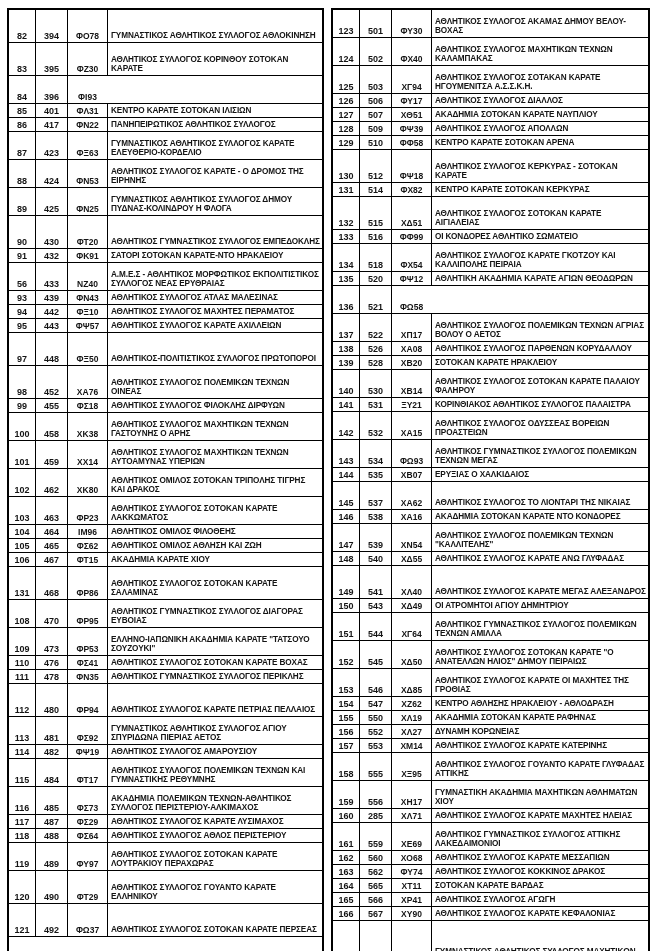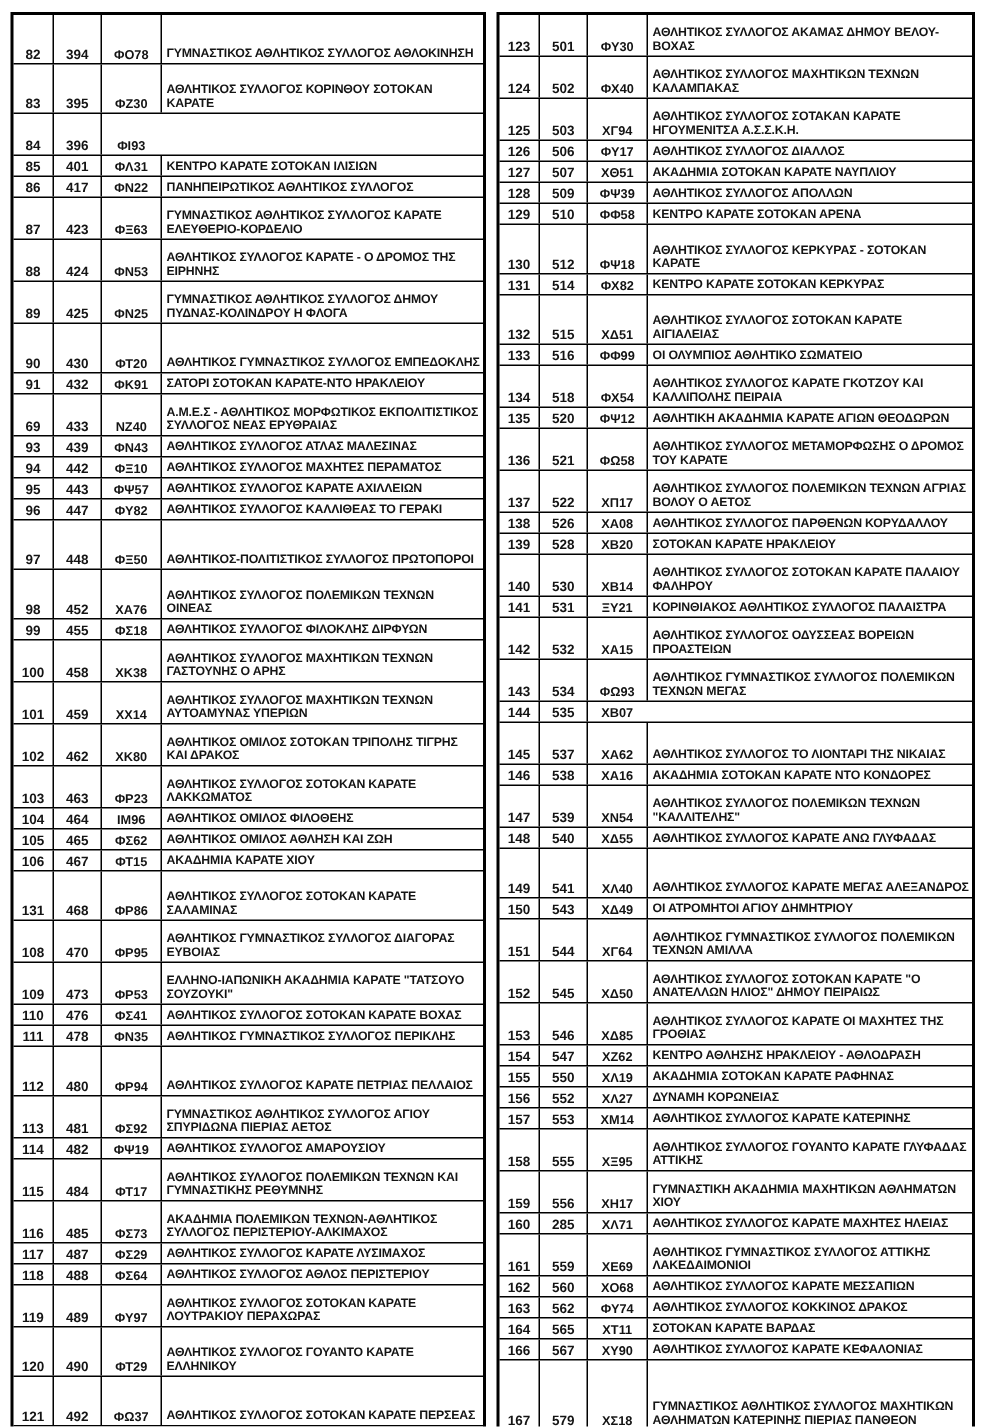--- a/index.html
+++ b/index.html
@@ -121,21 +121,21 @@
         <div class="cell c-code">ΦΤ20</div>
         <div class="cell c-name">ΑΘΛΗΤΙΚΟΣ ΓΥΜΝΑΣΤΙΚΟΣ ΣΥΛΛΟΓΟΣ ΕΜΠΕΔΟΚΛΗΣ</div>
       </div>
       <div class="row h1">
         <div class="cell c-num">91</div>
         <div class="cell c-id">432</div>
         <div class="cell c-code">ΦΚ91</div>
         <div class="cell c-name">ΣΑΤΟΡΙ ΣΟΤΟΚΑΝ ΚΑΡΑΤΕ-ΝΤΟ ΗΡΑΚΛΕΙΟΥ</div>
       </div>
       <div class="row h2">
-        <div class="cell c-num">69</div>
+        <div class="cell c-num">56</div>
         <div class="cell c-id">433</div>
         <div class="cell c-code">ΝΖ40</div>
         <div class="cell c-name">Α.Μ.Ε.Σ - ΑΘΛΗΤΙΚΟΣ ΜΟΡΦΩΤΙΚΟΣ ΕΚΠΟΛΙΤΙΣΤΙΚΟΣ ΣΥΛΛΟΓΟΣ ΝΕΑΣ ΕΡΥΘΡΑΙΑΣ</div>
       </div>
       <div class="row h1">
         <div class="cell c-num">93</div>
         <div class="cell c-id">439</div>
         <div class="cell c-code">ΦΝ43</div>
         <div class="cell c-name">ΑΘΛΗΤΙΚΟΣ ΣΥΛΛΟΓΟΣ ΑΤΛΑΣ ΜΑΛΕΣΙΝΑΣ</div>
       </div>
@@ -144,26 +144,20 @@
         <div class="cell c-id">442</div>
         <div class="cell c-code">ΦΞ10</div>
         <div class="cell c-name">ΑΘΛΗΤΙΚΟΣ ΣΥΛΛΟΓΟΣ ΜΑΧΗΤΕΣ ΠΕΡΑΜΑΤΟΣ</div>
       </div>
       <div class="row h1">
         <div class="cell c-num">95</div>
         <div class="cell c-id">443</div>
         <div class="cell c-code">ΦΨ57</div>
         <div class="cell c-name">ΑΘΛΗΤΙΚΟΣ ΣΥΛΛΟΓΟΣ ΚΑΡΑΤΕ ΑΧΙΛΛΕΙΩΝ</div>
       </div>
-      <div class="row h1">
-        <div class="cell c-num">96</div>
-        <div class="cell c-id">447</div>
-        <div class="cell c-code">ΦΥ82</div>
-        <div class="cell c-name">ΑΘΛΗΤΙΚΟΣ ΣΥΛΛΟΓΟΣ ΚΑΛΛΙΘΕΑΣ ΤΟ ΓΕΡΑΚΙ</div>
-      </div>
       <div class="row h3">
         <div class="cell c-num">97</div>
         <div class="cell c-id">448</div>
         <div class="cell c-code">ΦΞ50</div>
         <div class="cell c-name">ΑΘΛΗΤΙΚΟΣ-ΠΟΛΙΤΙΣΤΙΚΟΣ ΣΥΛΛΟΓΟΣ ΠΡΩΤΟΠΟΡΟΙ</div>
       </div>
       <div class="row h3">
         <div class="cell c-num">98</div>
         <div class="cell c-id">452</div>
         <div class="cell c-code">ΧΑ76</div>
@@ -367,39 +361,38 @@
       <div class="row h3">
         <div class="cell c-num">132</div>
         <div class="cell c-id">515</div>
         <div class="cell c-code">ΧΔ51</div>
         <div class="cell c-name">ΑΘΛΗΤΙΚΟΣ ΣΥΛΛΟΓΟΣ ΣΟΤΟΚΑΝ ΚΑΡΑΤΕ ΑΙΓΙΑΛΕΙΑΣ</div>
       </div>
       <div class="row h1">
         <div class="cell c-num">133</div>
         <div class="cell c-id">516</div>
         <div class="cell c-code">ΦΦ99</div>
-        <div class="cell c-name">ΟΙ ΟΛΥΜΠΙΟΣ ΑΘΛΗΤΙΚΟ ΣΩΜΑΤΕΙΟ</div>
+        <div class="cell c-name">ΟΙ ΚΟΝΔΟΡΕΣ ΑΘΛΗΤΙΚΟ ΣΩΜΑΤΕΙΟ</div>
       </div>
       <div class="row h2">
         <div class="cell c-num">134</div>
         <div class="cell c-id">518</div>
         <div class="cell c-code">ΦΧ54</div>
         <div class="cell c-name">ΑΘΛΗΤΙΚΟΣ ΣΥΛΛΟΓΟΣ ΚΑΡΑΤΕ ΓΚΟΤΖΟΥ ΚΑΙ ΚΑΛΛΙΠΟΛΗΣ ΠΕΙΡΑΙΑ</div>
       </div>
       <div class="row h1">
         <div class="cell c-num">135</div>
         <div class="cell c-id">520</div>
         <div class="cell c-code">ΦΨ12</div>
         <div class="cell c-name">ΑΘΛΗΤΙΚΗ ΑΚΑΔΗΜΙΑ ΚΑΡΑΤΕ ΑΓΙΩΝ ΘΕΟΔΩΡΩΝ</div>
       </div>
       <div class="row h2">
         <div class="cell c-num">136</div>
         <div class="cell c-id">521</div>
         <div class="cell c-code">ΦΩ58</div>
-        <div class="cell c-name">ΑΘΛΗΤΙΚΟΣ ΣΥΛΛΟΓΟΣ ΜΕΤΑΜΟΡΦΩΣΗΣ Ο ΔΡΟΜΟΣ ΤΟΥ ΚΑΡΑΤΕ</div>
       </div>
       <div class="row h2">
         <div class="cell c-num">137</div>
         <div class="cell c-id">522</div>
         <div class="cell c-code">ΧΠ17</div>
         <div class="cell c-name">ΑΘΛΗΤΙΚΟΣ ΣΥΛΛΟΓΟΣ ΠΟΛΕΜΙΚΩΝ ΤΕΧΝΩΝ ΑΓΡΙΑΣ ΒΟΛΟΥ Ο ΑΕΤΟΣ</div>
       </div>
       <div class="row h1">
         <div class="cell c-num">138</div>
         <div class="cell c-id">526</div>
@@ -433,20 +426,21 @@
       <div class="row h2">
         <div class="cell c-num">143</div>
         <div class="cell c-id">534</div>
         <div class="cell c-code">ΦΩ93</div>
         <div class="cell c-name">ΑΘΛΗΤΙΚΟΣ ΓΥΜΝΑΣΤΙΚΟΣ ΣΥΛΛΟΓΟΣ ΠΟΛΕΜΙΚΩΝ ΤΕΧΝΩΝ ΜΕΓΑΣ</div>
       </div>
       <div class="row h1">
         <div class="cell c-num">144</div>
         <div class="cell c-id">535</div>
         <div class="cell c-code">ΧΒ07</div>
+        <div class="cell c-name">ΕΡΥΞΙΑΣ Ο ΧΑΛΚΙΔΑΙΟΣ</div>
       </div>
       <div class="row h2">
         <div class="cell c-num">145</div>
         <div class="cell c-id">537</div>
         <div class="cell c-code">ΧΑ62</div>
         <div class="cell c-name">ΑΘΛΗΤΙΚΟΣ ΣΥΛΛΟΓΟΣ ΤΟ ΛΙΟΝΤΑΡΙ ΤΗΣ ΝΙΚΑΙΑΣ</div>
       </div>
       <div class="row h1">
         <div class="cell c-num">146</div>
         <div class="cell c-id">538</div>
@@ -553,20 +547,26 @@
         <div class="cell c-num">163</div>
         <div class="cell c-id">562</div>
         <div class="cell c-code">ΦΥ74</div>
         <div class="cell c-name">ΑΘΛΗΤΙΚΟΣ ΣΥΛΛΟΓΟΣ ΚΟΚΚΙΝΟΣ ΔΡΑΚΟΣ</div>
       </div>
       <div class="row h1">
         <div class="cell c-num">164</div>
         <div class="cell c-id">565</div>
         <div class="cell c-code">ΧΤ11</div>
         <div class="cell c-name">ΣΟΤΟΚΑΝ ΚΑΡΑΤΕ ΒΑΡΔΑΣ</div>
+      </div>
+      <div class="row h1">
+        <div class="cell c-num">165</div>
+        <div class="cell c-id">566</div>
+        <div class="cell c-code">ΧΡ41</div>
+        <div class="cell c-name">ΑΘΛΗΤΙΚΟΣ ΣΥΛΛΟΓΟΣ ΑΓΩΓΗ</div>
       </div>
       <div class="row h1">
         <div class="cell c-num">166</div>
         <div class="cell c-id">567</div>
         <div class="cell c-code">ΧΥ90</div>
         <div class="cell c-name">ΑΘΛΗΤΙΚΟΣ ΣΥΛΛΟΓΟΣ ΚΑΡΑΤΕ ΚΕΦΑΛΟΝΙΑΣ</div>
       </div>
       <div class="row h4">
         <div class="cell c-num">167</div>
         <div class="cell c-id">579</div>

